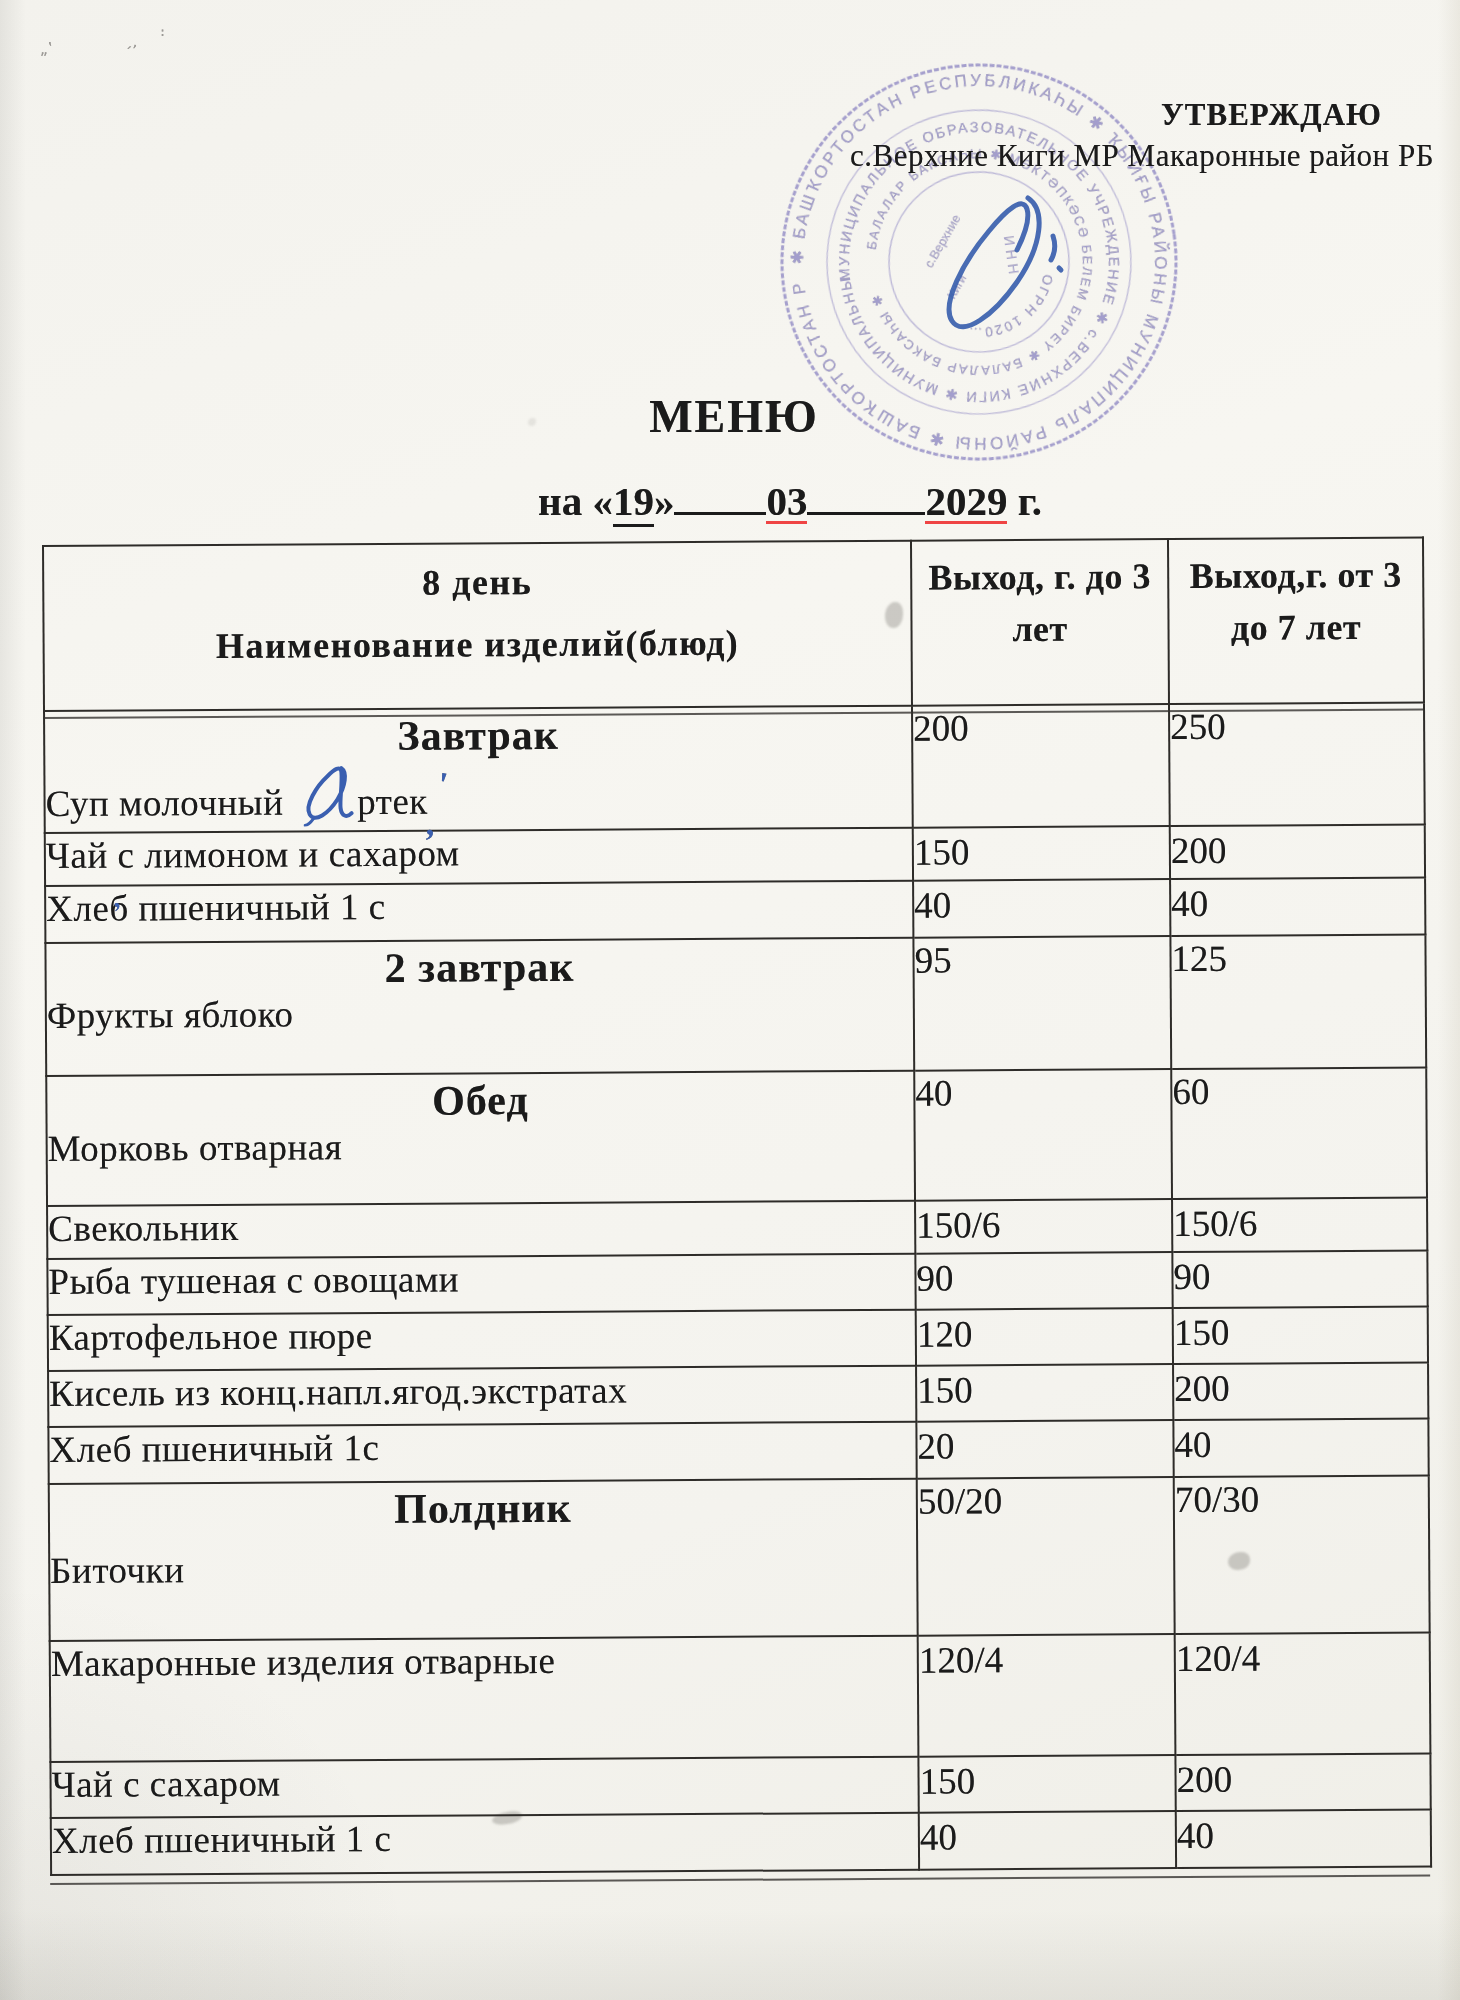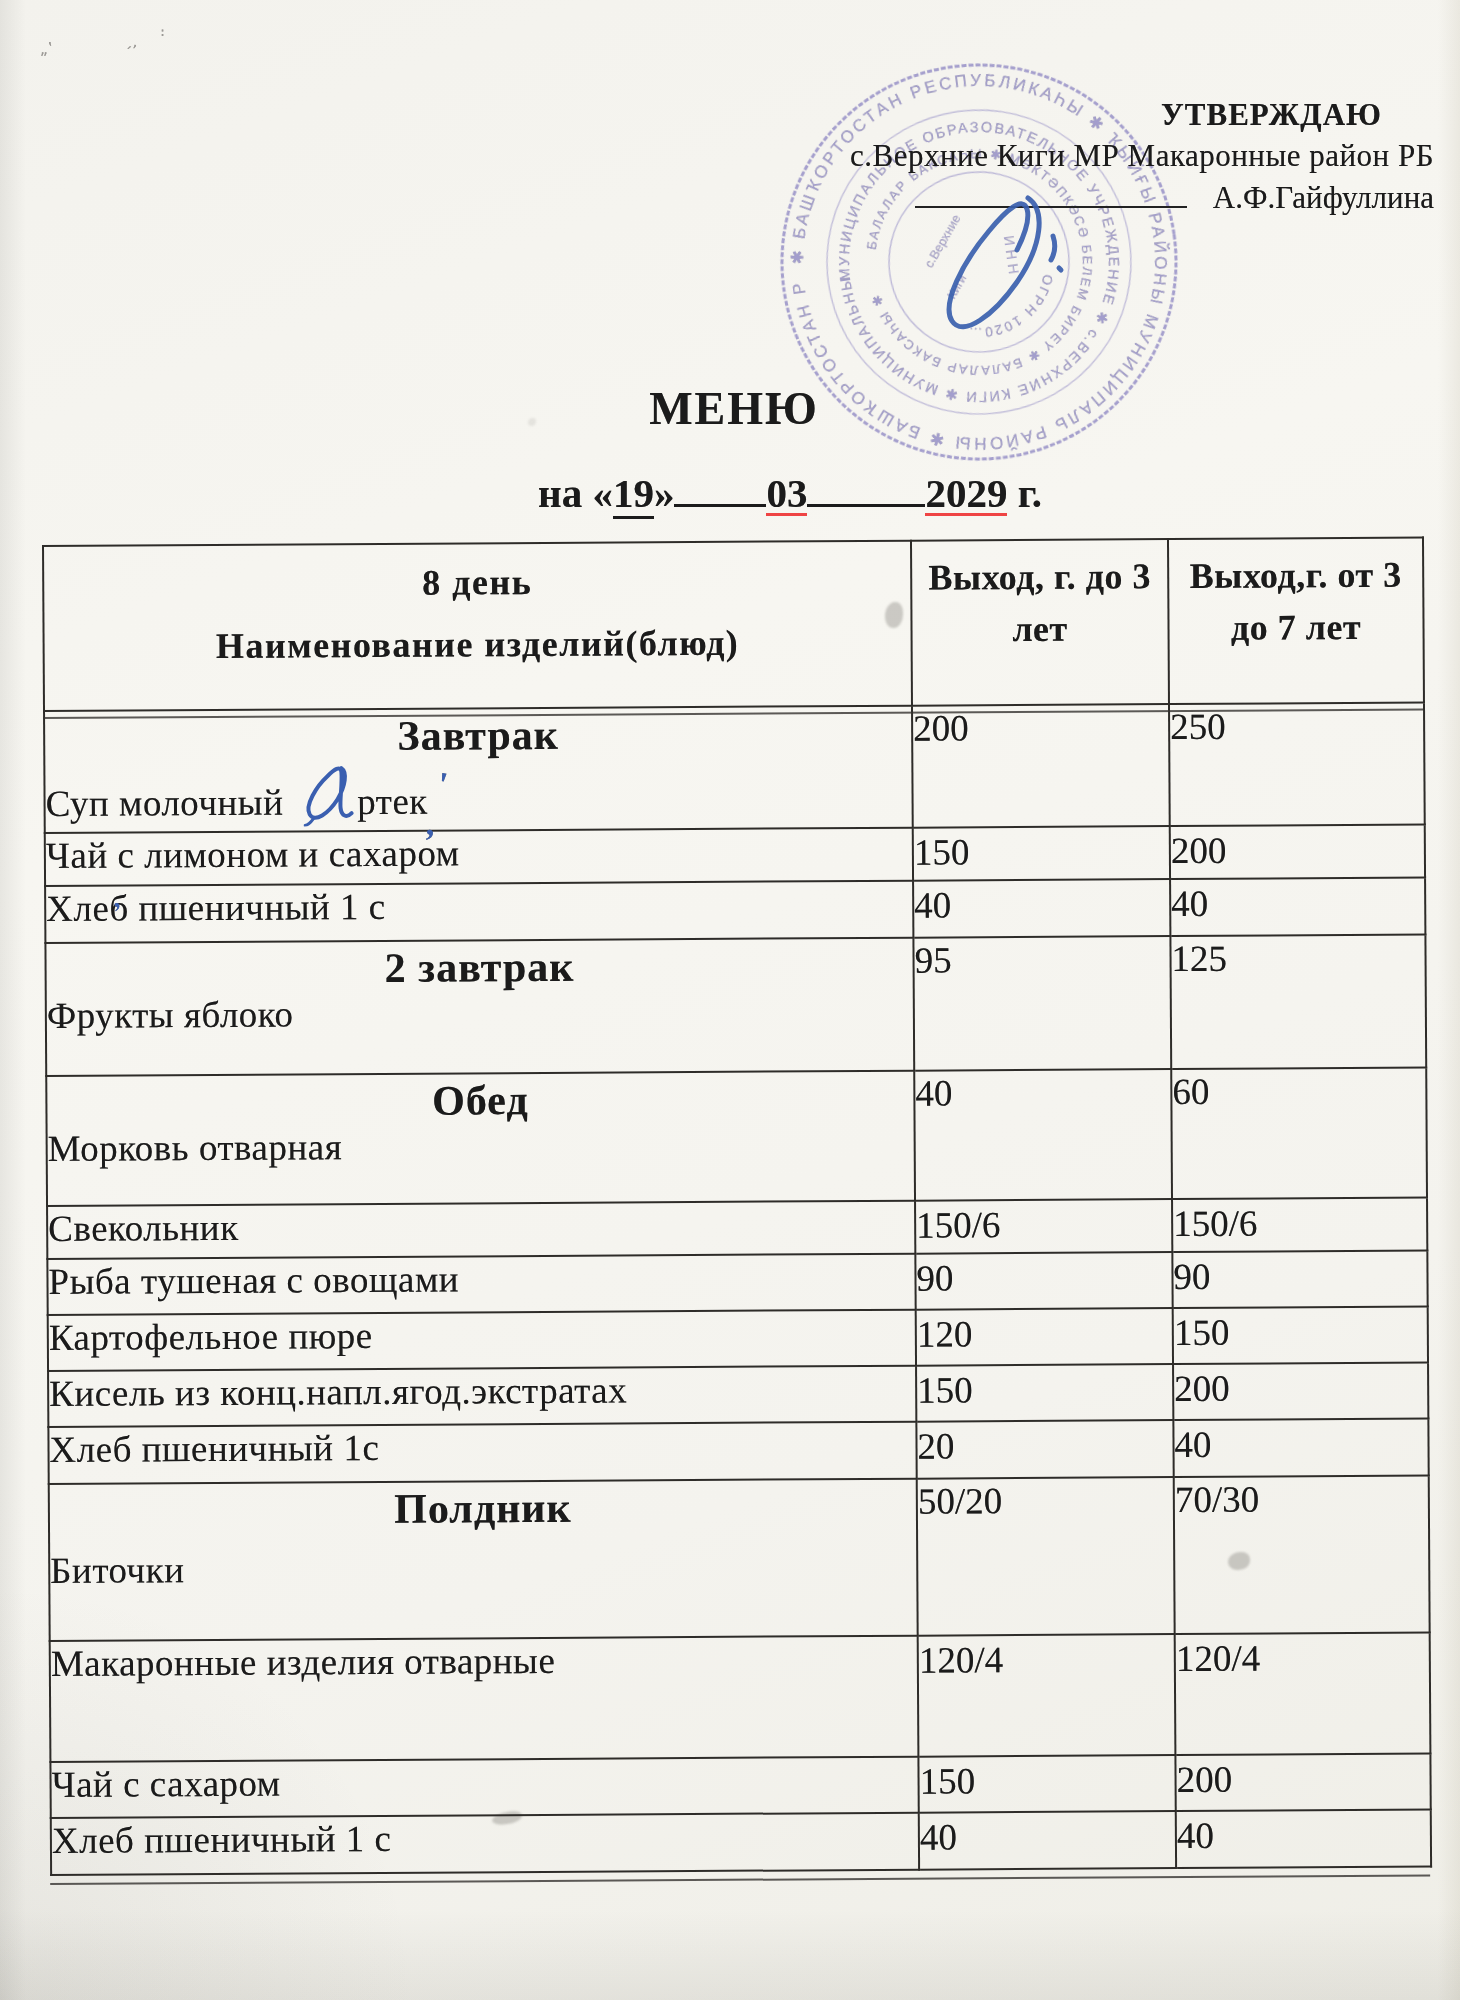--- a/index.html
+++ b/index.html
@@ -22,21 +22,21 @@
   
   .approval{position:absolute;top:94px;right:26px;text-align:right;font-size:31px;line-height:41px;white-space:nowrap;}
   .approval .l1{font-weight:bold;padding-right:52px;letter-spacing:1px;}
   .approval .l2,.approval .l3{letter-spacing:.5px;}
   .sig-underline{display:inline-block;width:272px;border-bottom:2px solid #222;height:30px;margin-right:26px;vertical-align:baseline;}
   
   .stamp{position:absolute;left:763px;top:44px;width:432px;height:436px;opacity:.85;transform:rotate(-8deg);}
   
   .signature{position:absolute;left:875px;top:138px;width:280px;height:235px;}
   
-  .title-block{position:absolute;top:382px;left:0;width:1460px;text-align:center;}
+  .title-block{position:absolute;top:390px;left:0;width:1460px;text-align:center;}
   .menu-title{font-size:46px;font-weight:bold;letter-spacing:2px;margin-left:8px;}
   .date-line{font-size:41px;font-weight:bold;margin-top:6px;margin-left:120px;white-space:nowrap;}
   .date-line .und{border-bottom:3px solid #1b1b1b;}
   .date-line .seg{display:inline-block;border-bottom:3px solid #1b1b1b;height:44px;vertical-align:baseline;}
   .date-line .sp1{width:92px;}
   .date-line .sp2{width:118px;}
   .date-line .seg-txt{display:inline-block;border-bottom:3px solid #ef4444;height:44px;margin-top:28px;}
   
   .menu-table-wrap{position:absolute;left:42px;top:545px;width:1380px;transform:rotate(-0.35deg);transform-origin:0 0;}
   table.menu{border-collapse:collapse;width:1380px;table-layout:fixed;}
@@ -125,21 +125,20 @@
         <text x="244" y="196" transform="rotate(90 244 196)" letter-spacing="4">ИНН</text>
         <text x="168" y="218" transform="rotate(-52 168 218)" font-size="12.5">с.Верхние</text>
         <text x="186" y="252" transform="rotate(-52 186 252)" font-size="12.5">Киги</text>
       </g>
     </g>
   </svg>
 
   <div class="approval">
     <div class="l1">УТВЕРЖДАЮ</div>
     <div class="l3">с.Верхние Киги МР Макаронные район РБ</div>
-    <div class="l4"><span class="sig-underline"></span><span>А.Ф.Гайфуллина</span></div>
   </div>
 
   <svg class="signature" viewBox="0 0 280 235">
     <g fill="none" stroke="#3a5fae" stroke-width="5" stroke-linecap="round" opacity=".92">
       <path d="M 153,60 C 171,72 167,108 142,144 C 119,177 88,200 77,183 C 66,166 88,124 114,93 C 132,71 148,58 152,71 C 155,81 149,98 142,112"></path>
       <path d="M 178,98 C 181,107 180,115 176,122"></path>
       <path d="M 184,130 l 2,2"></path>
     </g>
   </svg>
 

